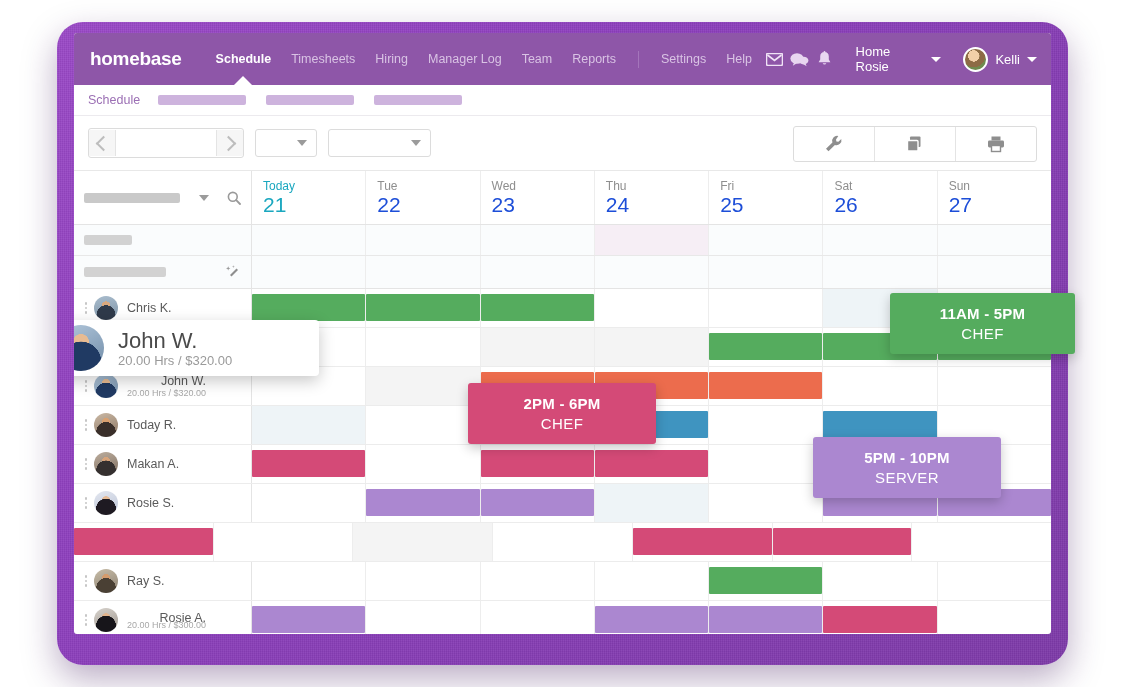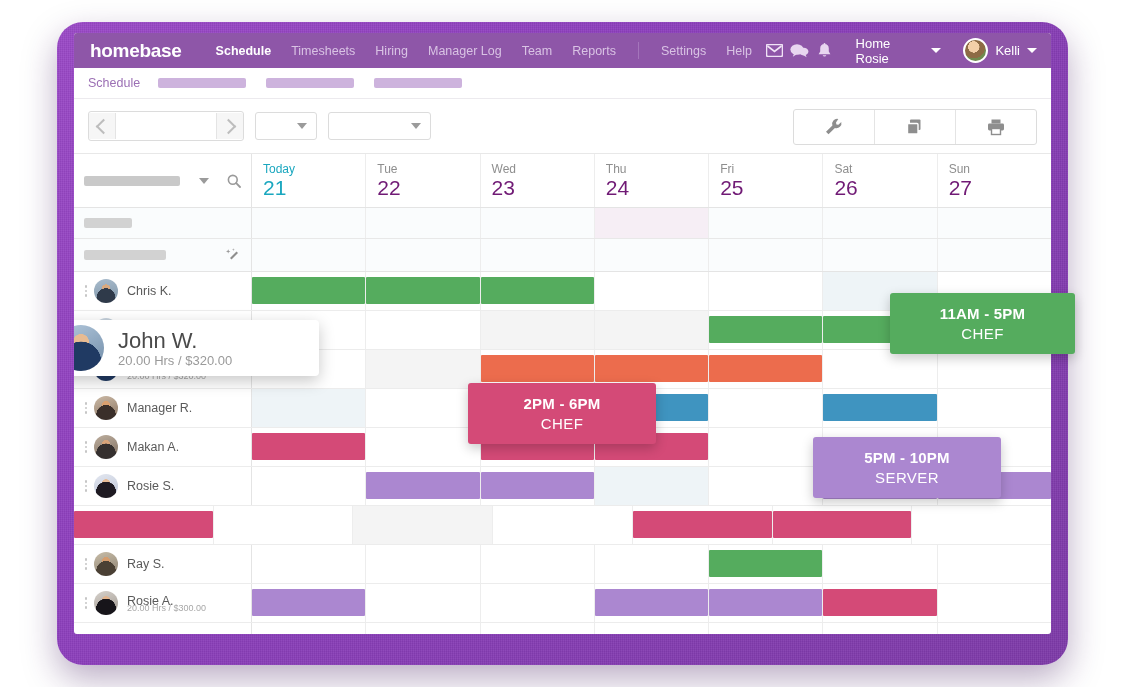--- a/index.html
+++ b/index.html
@@ -25,21 +25,21 @@
       repeating-linear-gradient(0deg,rgba(255,255,255,.05) 0 1px,rgba(0,0,0,.04) 1px 2px);
     opacity:.55;pointer-events:none;
   }
   .screen{
     position:absolute;left:74px;top:33px;width:977px;height:601px;
     background:#fff;border-radius:3px;overflow:hidden;
   }
 
   
   .navbar{
-    position:relative;height:35px;background:#8e56a8;
+    position:relative;height:52px;background:#8e56a8;
     display:flex;align-items:center;padding:0 14px 0 16px;box-sizing:border-box;
   }
   .brand{color:#fff;font-size:19px;font-weight:bold;letter-spacing:-.3px;margin-right:24px;}
   .navitems{display:flex;align-items:center;gap:0;}
   .navitem{
     color:#d9c3e4;font-size:12.5px;padding:0 10px;position:relative;cursor:pointer;white-space:nowrap;
   }
   .navitem.active{color:#fff;font-weight:bold;}
   .nav-caret{
     position:absolute;left:50%;transform:translateX(-50%);bottom:-19px;
@@ -87,37 +87,37 @@
   .sidecell{width:178px;flex:0 0 178px;box-sizing:border-box;border-right:1px solid #e4e4e4;position:relative;}
   .daycell{flex:1 1 0;box-sizing:border-box;border-right:1px solid #ededed;position:relative;}
   .daycell:last-child{border-right:none;}
 
   
   .hdrrow{height:53px;border-bottom:1px solid #e4e4e4;}
   .hdr-side{display:flex;align-items:center;padding:0 10px;box-sizing:border-box;}
   .searchsel{flex:1;display:flex;align-items:center;gap:8px;}
   .hdr-day{padding:8px 8px 0 11px;box-sizing:border-box;}
   .dow{font-size:12px;color:#8e8e8e;line-height:14px;}
-  .dnum{font-size:21px;color:#701a75;line-height:24px;}
+  .dnum{font-size:21px;color:#1d4ed8;line-height:24px;}
   .today .dow{color:#1aa7bf;}
   .today .dnum{color:#1aa7bf;}
 
   .subrow1{height:30px;border-bottom:1px solid #e8e8e8;background:#fafcfd;}
   .subrow2{height:32px;border-bottom:1px solid #e4e4e4;background:#fafcfd;}
   .sub-side{display:flex;align-items:center;padding:0 10px;box-sizing:border-box;}
   .thu-tint{background:#f6eef5;}
 
   .emprow{height:38px;border-bottom:1px solid #ececec;}
   .emp-side{display:flex;align-items:center;padding:0 8px;box-sizing:border-box;}
   .dots{width:8px;display:flex;flex-direction:column;gap:2px;align-items:center;margin-right:4px;cursor:grab;}
   .dots i{width:2.5px;height:2.5px;border-radius:50%;background:#c6c6c6;display:block;}
   .pic{width:24px;height:24px;border-radius:50%;flex:0 0 24px;margin-right:9px;background:#ddd;}
   .empname{font-size:12.5px;color:#5a5a5a;line-height:14px;}
   .emphrs{font-size:9px;color:#a8a8a8;line-height:10px;}
-  .empmeta{display:flex;flex-direction:column;justify-content:center;}
+  .empmeta{display:flex;flex-direction:column;justify-content:center;text-align:right;}
 
   
   .chip{position:absolute;left:0;right:0;top:5px;height:27px;border-radius:1px;} 
   .cellshade{position:absolute;inset:0;background:#f4f4f4;}
   .cellshade.blue{background:#eef4f7;}
 
   
   .hovercard{
     position:absolute;background:#fff;border-radius:4px;
     box-shadow:0 5px 16px rgba(0,0,0,.22);display:flex;align-items:center;
@@ -445,21 +445,21 @@
           </div>
           <div class="gridrow emprow">
             <div class="sidecell emp-side">
               <div class="dots">
                 <i></i>
                 <i></i>
                 <i></i>
               </div>
               <div class="pic p4"></div>
               <div class="empmeta">
-                <div class="empname">Manager R.</div>
+                <div class="empname">Today R.</div>
               </div>
             </div>
             <div class="daycell">
               <div class="cellshade blue"></div>
             </div>
             <div class="daycell"></div>
             <div class="daycell">
               <div class="chip" style="background: rgb(212, 74, 119);"></div>
             </div>
             <div class="daycell">

